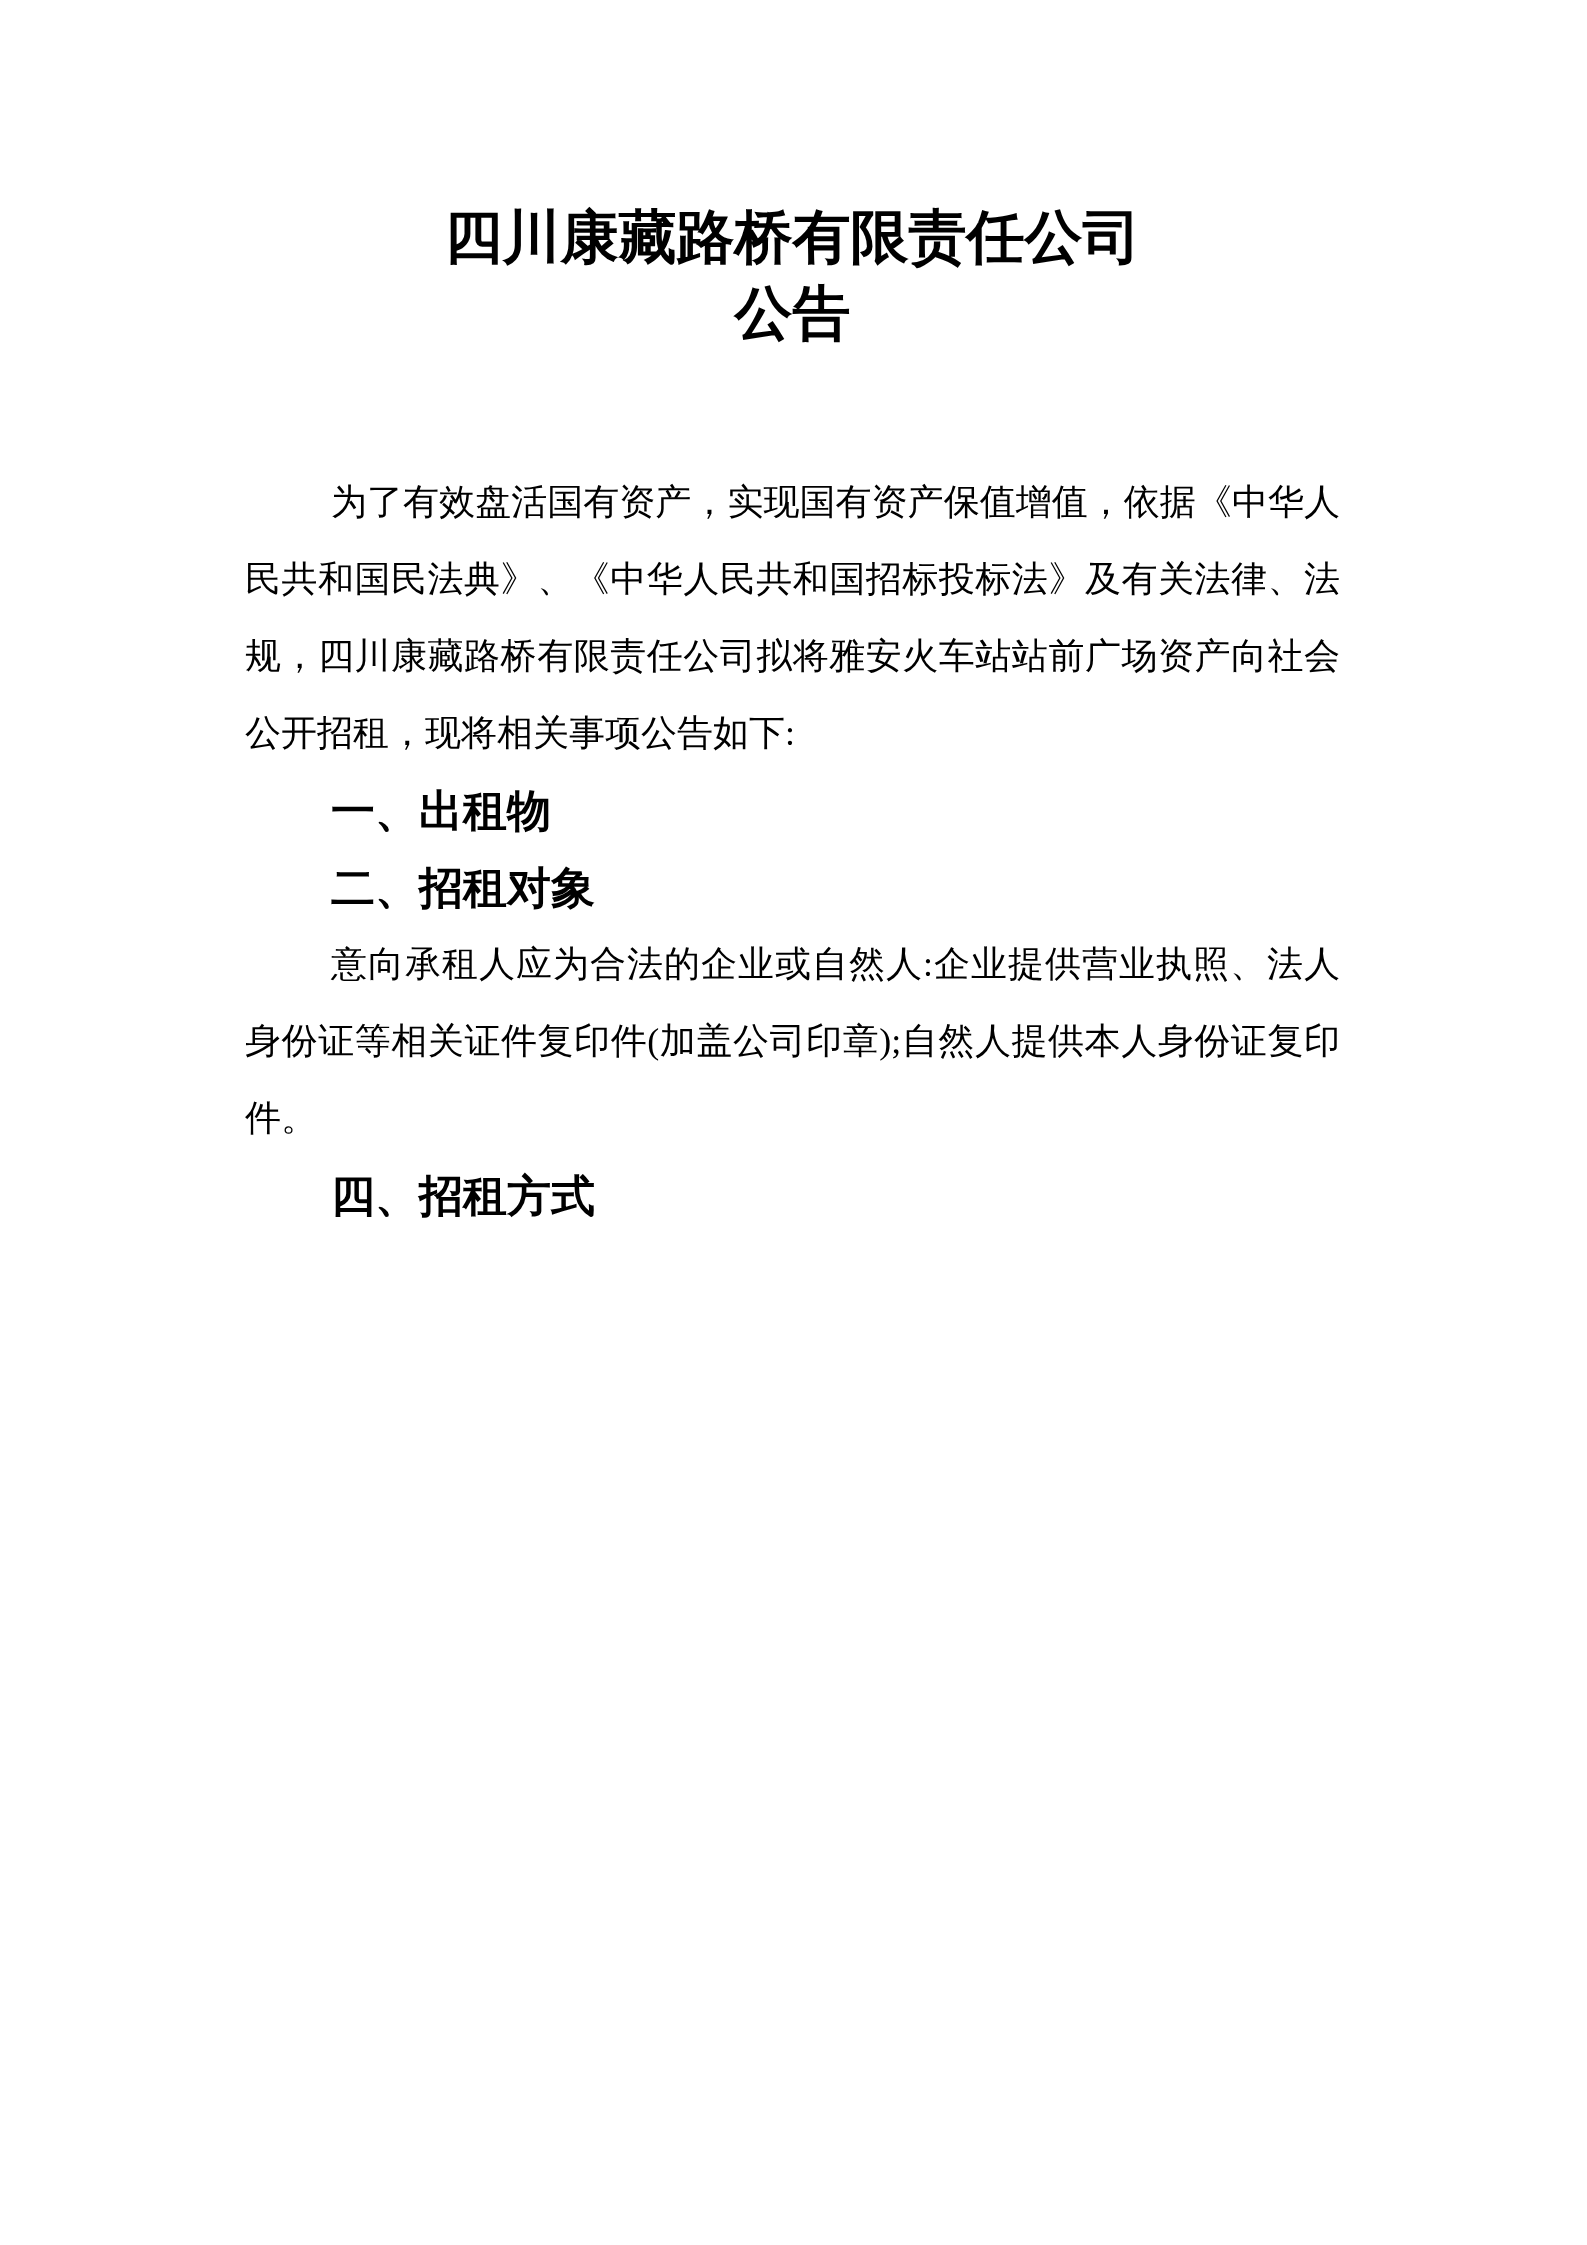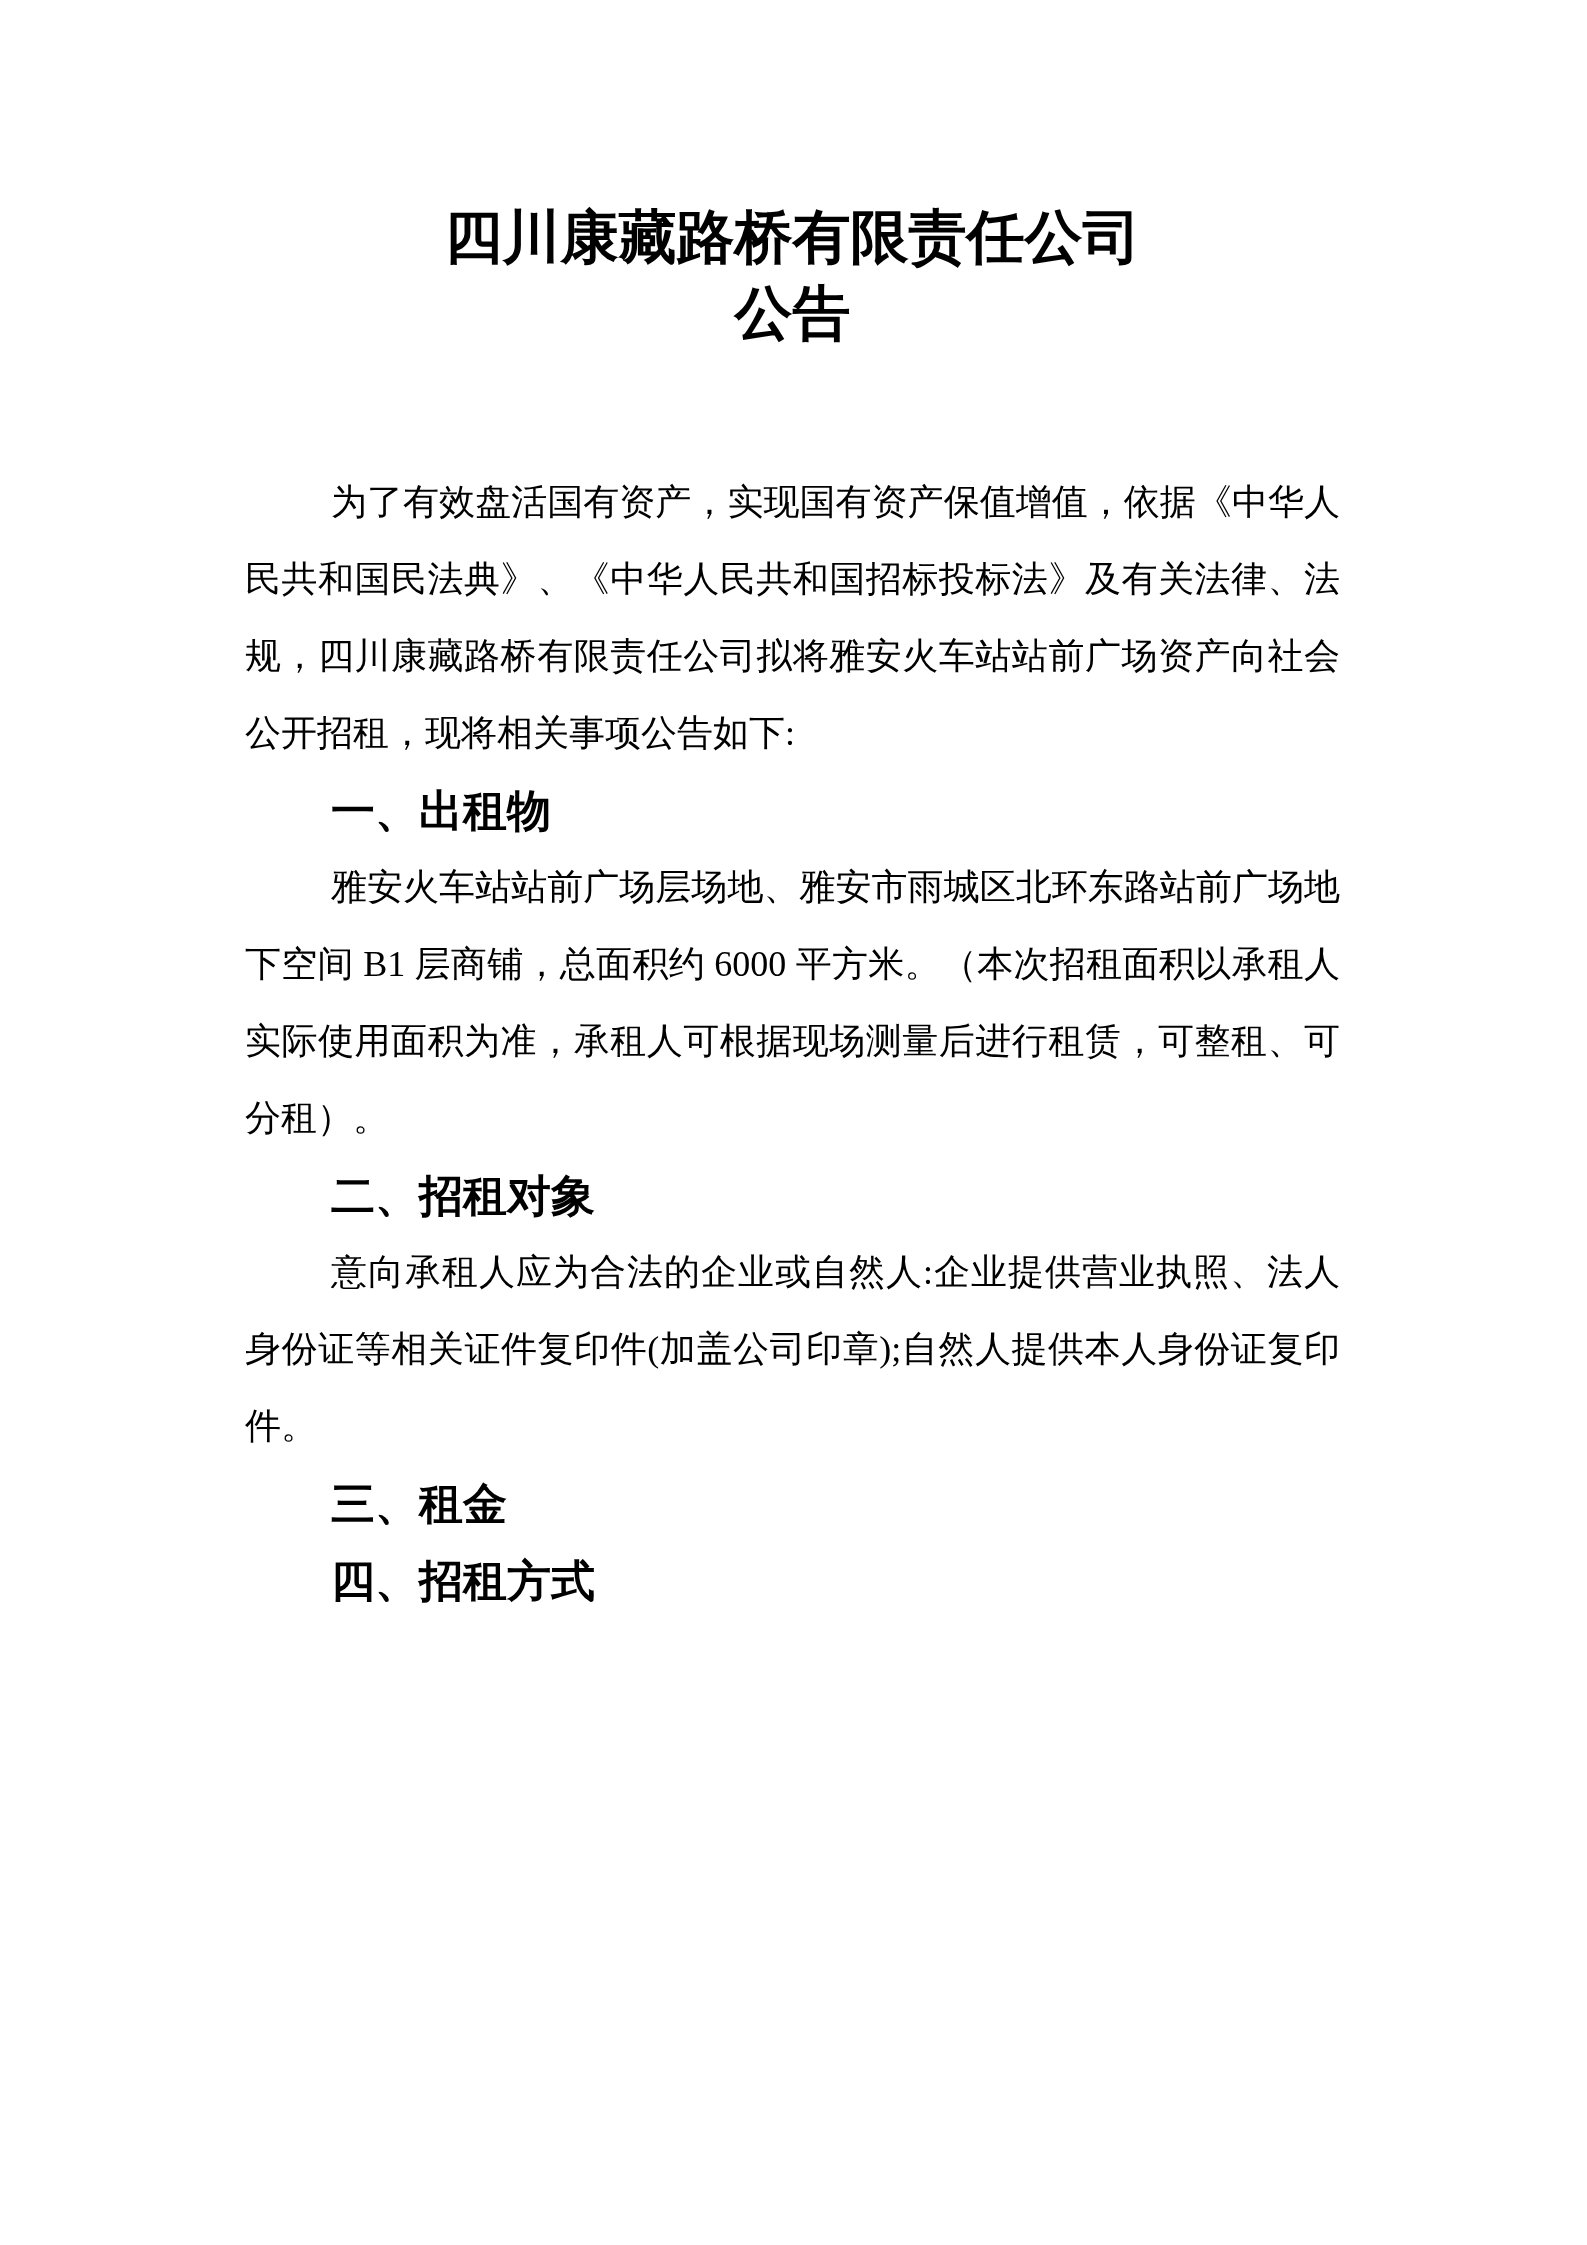--- a/index.html
+++ b/index.html
@@ -55,20 +55,18 @@
 <div class="page">
 
   <h1 class="doc-title">
     <span class="title-line">四川康藏路桥有限责任公司</span>
     <span class="title-line">公告</span>
   </h1>
 
   <div class="doc-body">
     <p class="para">为了有效盘活国有资产，实现国有资产保值增值，依据《中华人民共和国民法典》、《中华人民共和国招标投标法》及有关法律、法规，四川康藏路桥有限责任公司拟将雅安火车站站前广场资产向社会公开招租，现将相关事项公告如下:</p>
     <h2 class="sec-heading">一、出租物</h2>
-    <p class="para">雅安火车站站前广场层场地、雅安市雨城区北环东路站前广场地下空间 B1 层商铺，总面积约 6000 平方米。（本次招租面积以承租人实际使用面积为准，承租人可根据现场测量后进行租赁，可整租、可分租）。</p>
     <h2 class="sec-heading">二、招租对象</h2>
     <p class="para">意向承租人应为合法的企业或自然人:企业提供营业执照、法人身份证等相关证件复印件(加盖公司印章);自然人提供本人身份证复印件。</p>
-    <h2 class="sec-heading">三、租金</h2>
     <h2 class="sec-heading">四、招租方式</h2>
   </div>
 
 </div>
 
 </body></html>

